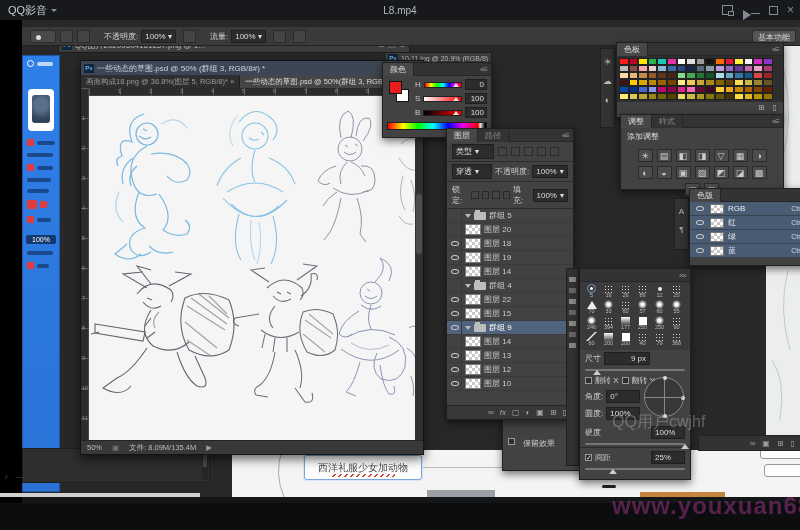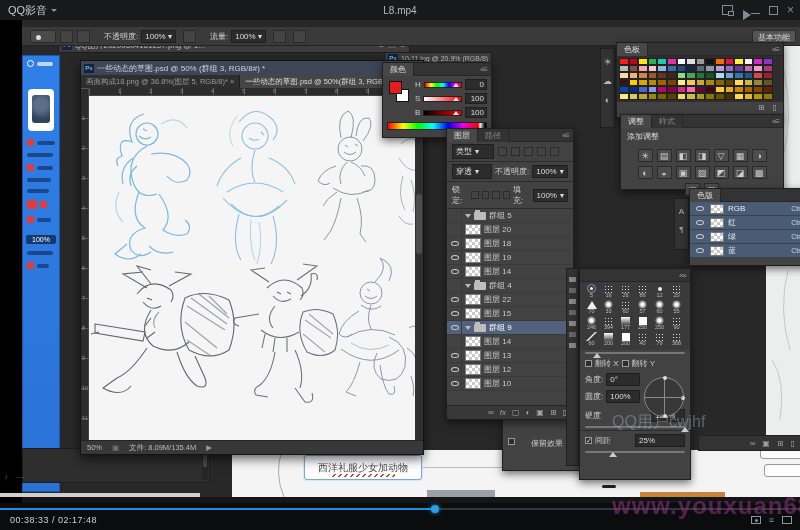--- a/index.html
+++ b/index.html
@@ -763,21 +763,21 @@
           <span style="font-style:italic">fx</span>
           <span>▢</span>
           <span>◐</span>
           <span>▣</span>
           <span>⊞</span>
           <span>▯</span>
         </div>
       </div>
 
       <div class="panel" style="left:480px;top:395px;width:84px;height:56px;z-index:9">
-        <div style="display:flex;align-items:flex-start;gap:16px;padding:22px 5px 0 5px">
+        <div style="display:flex;align-items:flex-start;gap:8px;padding:22px 5px 0 5px">
           <span class="chk"></span>
           <span>保留效果</span>
         </div>
       </div>
 
       <div style="position:absolute;left:676px;top:415px;width:104px;height:16px;background:#333;border:1px solid #222;display:flex;align-items:center;justify-content:flex-end;gap:7px;padding-right:6px;color:#a0a0a0;font-size:8px;z-index:4">
         <span>∞</span>
         <span>▣</span>
         <span>⊞</span>
         <span>▯</span>
@@ -937,20 +937,26 @@
               <span class="br-num">79</span>
             </div>
             <div class="br-cell">
               <span class="br-th">
                 <span class="b-tex"></span>
               </span>
               <span class="br-num">368</span>
             </div>
           </div>
         <div class="br-row">
+          <span>尺寸</span>
+          <span class="sel-box" style="width:46px;justify-content:flex-end">
+              <span>9 px</span>
+            </span>
+        </div>
+        <div class="br-row">
             <span class="slider">
               <i style="left:8%"></i>
             </span>
           </div>
         <div class="br-row">
           <span class="chk"></span>
             <span>翻转 X</span>
           <span class="chk"></span>
             <span>翻转 Y</span>
         </div>
@@ -978,21 +984,21 @@
             </span>
         </div>
         <div class="br-row">
             <span class="slider">
               <i style="left:96%"></i>
             </span>
           </div>
         <div class="br-row" style="border-top:1px solid #2c2c2c;padding-top:3px">
           <span class="chk on"></span>
           <span>间距</span>
-          <span class="sel-box" style="margin-left:auto;width:50px">
+          <span class="sel-box" style="margin-left:auto;width:34px">
               <span>25%</span>
             </span>
         </div>
         <div class="br-row">
             <span class="slider">
               <i style="left:24%"></i>
             </span>
           </div>
       </div>
 
@@ -1003,28 +1009,15 @@
         </div>
       <div style="position:absolute;left:-22px;top:473px;width:200px;height:4px;background:#cfcfcf;z-index:4"></div>
 
       <div class="wm wm-user" style="left:590px;top:392px">QQ用户cwjhf</div>
     </div>
 
     <span class="dim-ic" style="left:4px;top:452px">♪</span>
     <span class="dim-ic" style="left:16px;top:452px">—</span>
   </div>
 
-  <div class="ctrl-bar">
-    <div class="prog-track">
-      <div class="prog-fill" id="progFill" style="width: 54.4%;"></div>
-      <div class="prog-handle" id="progHandle" style="left: calc(54.4% - 4px);"></div>
-    </div>
-    <div class="time">00:38:33 / 02:17:48</div>
-
-    <div class="r-ctl" style="right:8px">
-      <span class="rc-box cam"></span>
-      <span>≡</span>
-      <span class="rc-box"></span>
-    </div>
-  </div>
 
   <div class="wm wm-url" style="left:612px;top:492px">www.youxuan68.com</div>
 </div>
 
 </body></html>

